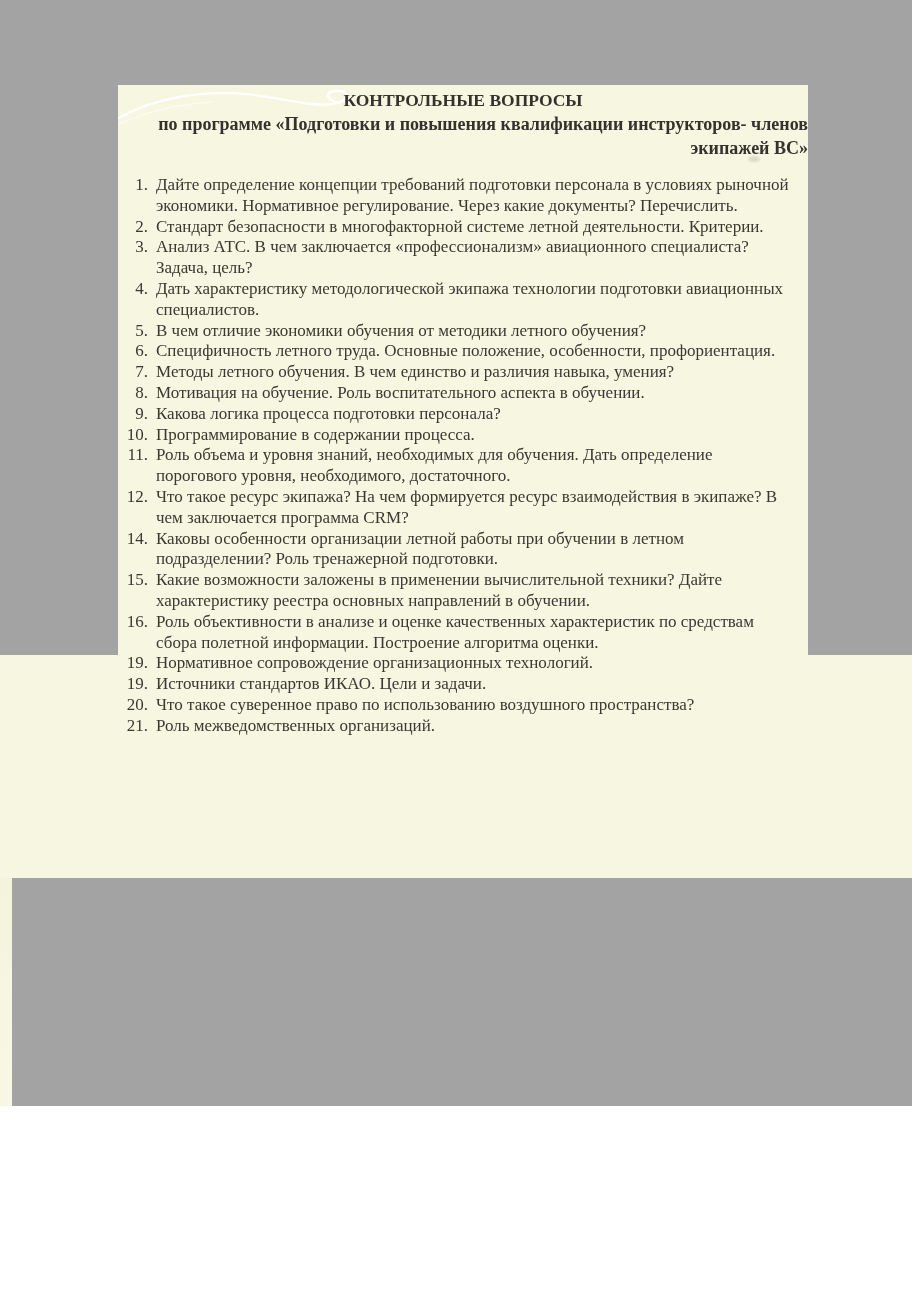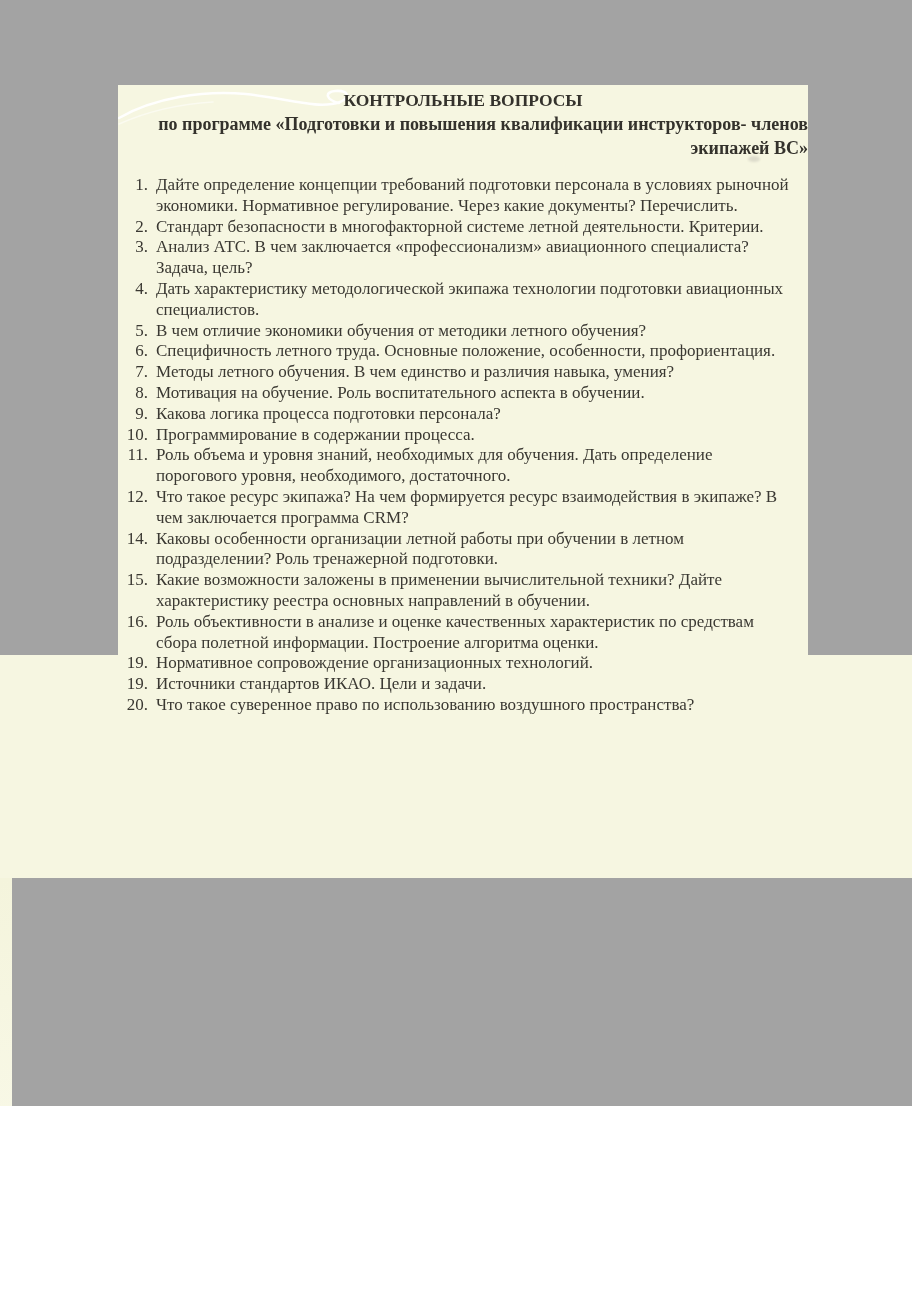--- a/index.html
+++ b/index.html
@@ -167,16 +167,20 @@
           <span class="q-text">Нормативное сопровождение организационных технологий.</span>
         </li>
         <li class="q-item">
           <span class="q-num">19.</span>
           <span class="q-text">Источники стандартов ИКАО. Цели и задачи.</span>
         </li>
         <li class="q-item">
           <span class="q-num">20.</span>
           <span class="q-text">Что такое суверенное право по использованию воздушного пространства?</span>
         </li>
+        <li class="q-item">
+          <span class="q-num">21.</span>
+          <span class="q-text">Роль межведомственных организаций.</span>
+        </li>
       </ol>
   </div>
 
 </div>
 
 </body></html>

